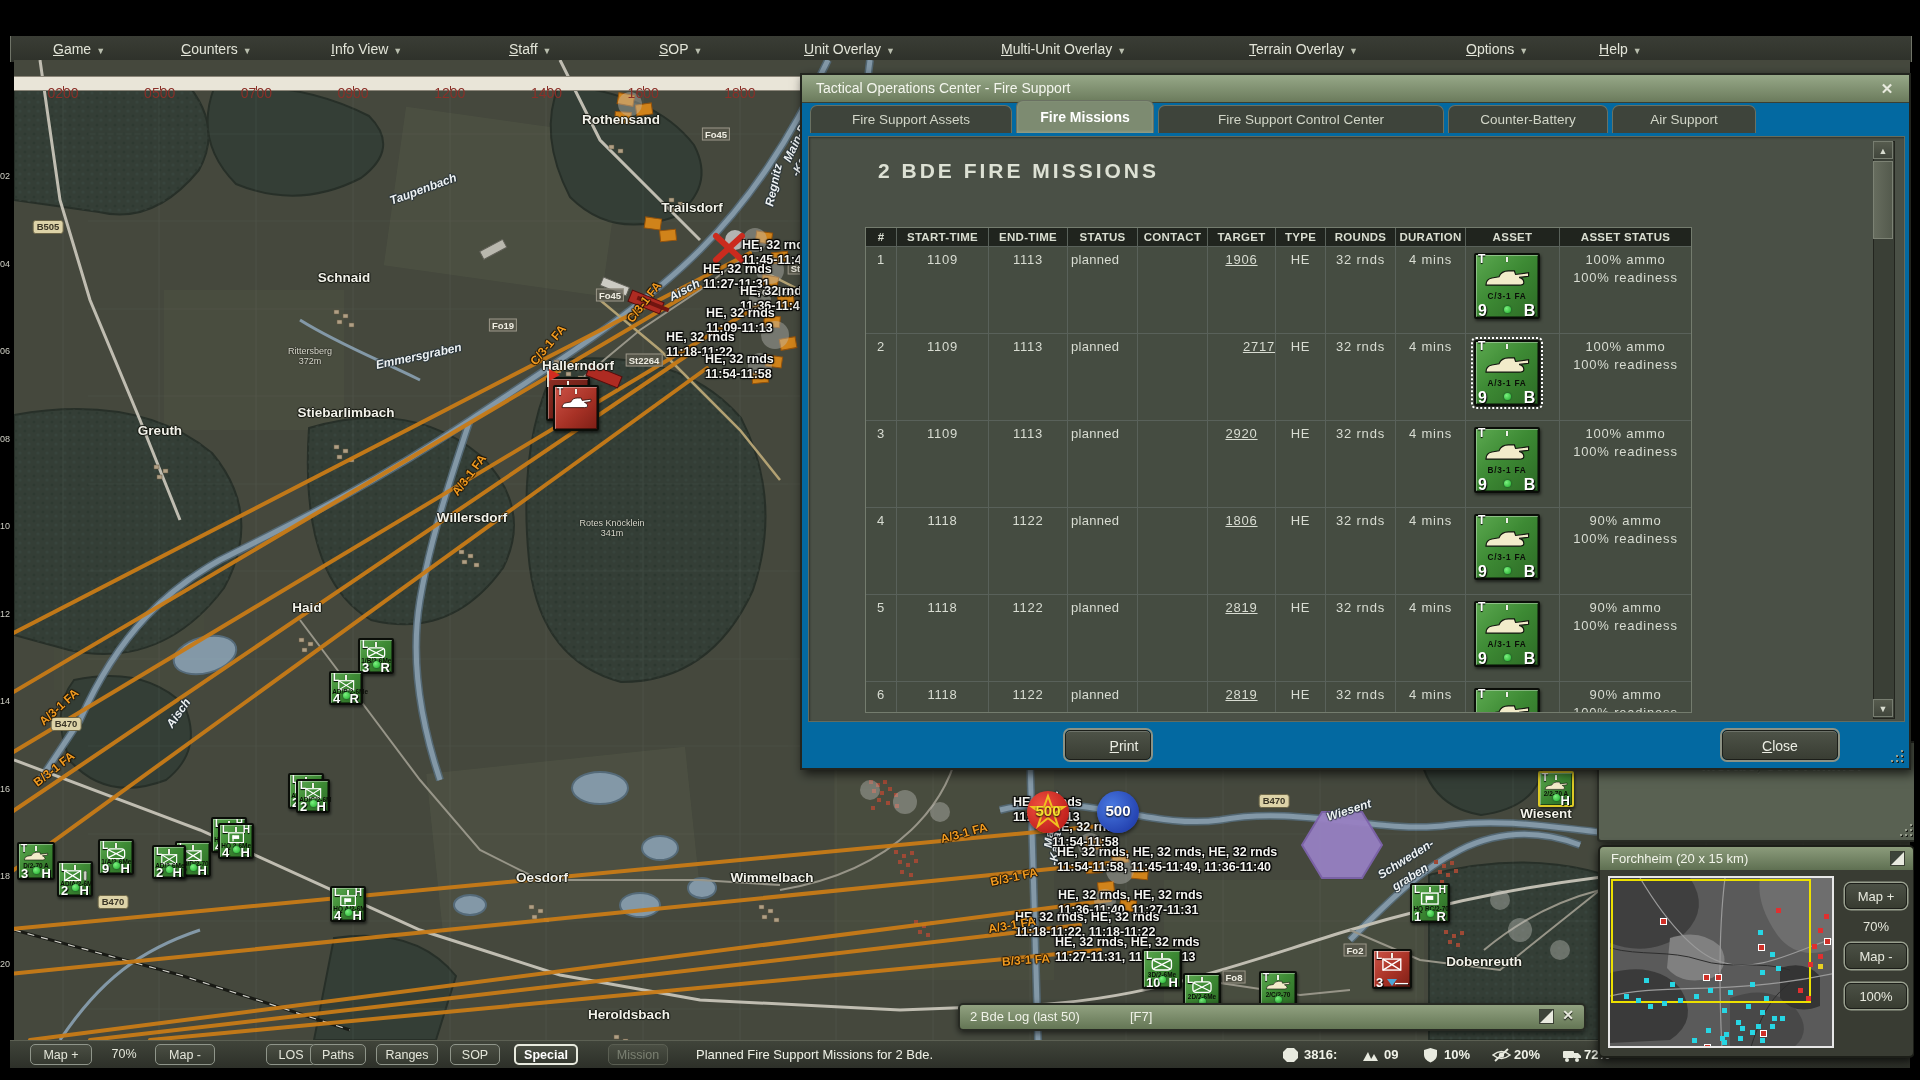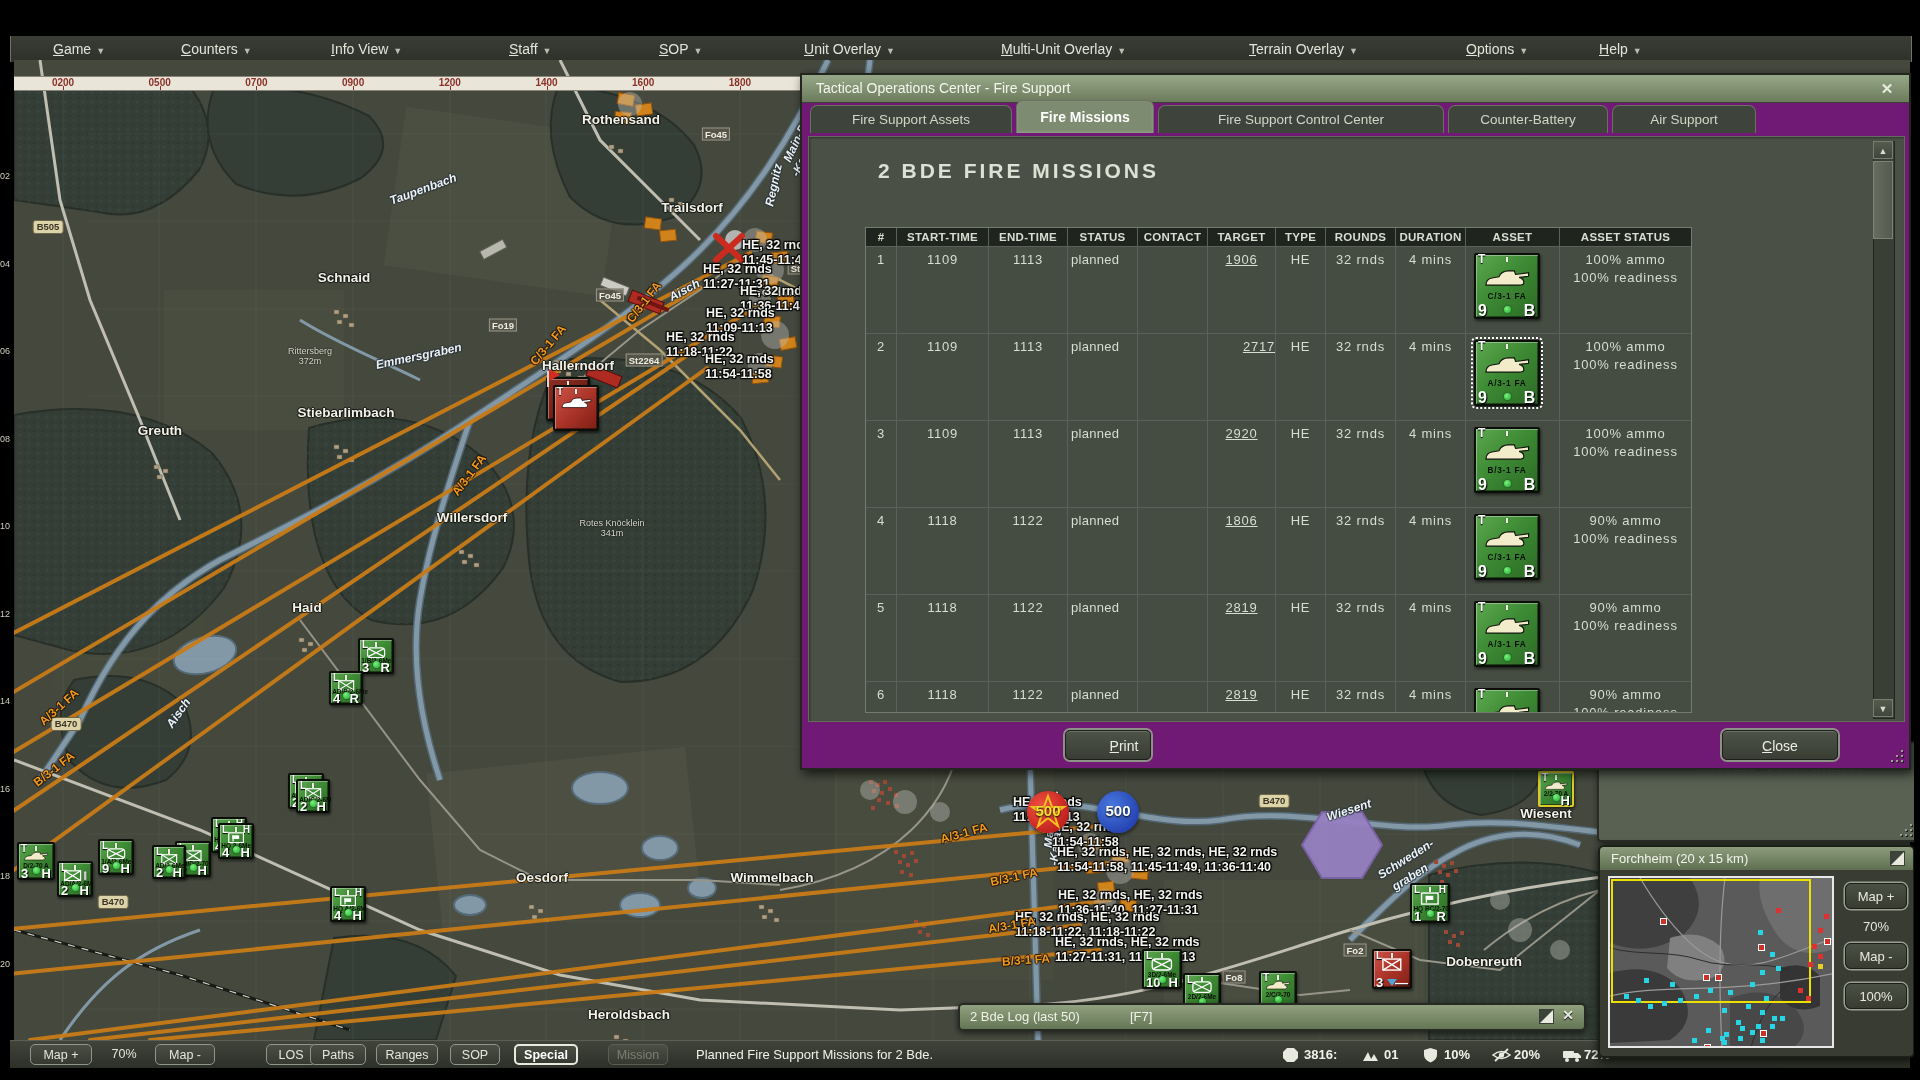--- a/index.html
+++ b/index.html
@@ -12,21 +12,21 @@
     color:#e6e6da;font-size:13px;line-height:22px;padding-left:12px;box-sizing:border-box;}
   #menubar{left:10px;top:36px;width:1900px;height:26px;
     background:linear-gradient(#3a3d35,#2e312a);border-left:1px solid #707468;border-right:1px solid #707468;
     color:#e2e4d8;font-size:14px;}
   .menu-item{position:absolute;top:0;height:26px;line-height:26px;color:#e2e4d8;cursor:default;}
   .menu-item .arr{font-size:9px;color:#b9beae;margin-left:5px;}
   .menu-item u{text-decoration:underline;}
   
   #map{left:14px;top:60px;width:1896px;height:980px;background:#4d5145;overflow:hidden;}
   #ruler{position:absolute;left:0;top:16px;width:1896px;height:13px;background:#e9e5d8;border-top:1px solid #8a8578;border-bottom:1px solid #8a8578;}
-  .ruler-num{position:absolute;top:0px;font-weight:bold;font-size:10px;color:#8a2f28;transform:translateX(-50%);}
+  .ruler-num{position:absolute;top:8px;font-weight:normal;font-size:14px;color:#8a2f28;transform:translateX(-50%);}
   .row-num{position:absolute;left:0px;width:13px;text-align:left;font-size:9px;color:#cfcfc4;}
   .town{position:absolute;font-weight:bold;font-size:13.5px;color:#f2f2ea;transform:translate(-50%,-50%);white-space:nowrap;
     text-shadow:-1px 0 1px #14160f,1px 0 1px #14160f,0 -1px 1px #14160f,0 1px 1px #14160f;}
   .elev{position:absolute;font-size:9px;color:#d9d9cc;transform:translate(-50%,-50%);text-align:center;line-height:10px;
     text-shadow:0 0 2px #000;white-space:pre;}
   .river-label{position:absolute;font-style:italic;font-weight:bold;font-size:12px;color:#eef2f2;white-space:nowrap;
     text-shadow:-1px 0 1px #26323a,1px 0 1px #26323a,0 -1px 1px #26323a,0 1px 1px #26323a;}
   .road-badge{position:absolute;font-weight:bold;font-size:9.5px;color:#3a3526;background:#ddd3a8;border:1px solid #6d6648;
     border-radius:3px;padding:0 3px;line-height:12px;transform:translate(-50%,-50%);}
   .road-plain{position:absolute;font-weight:bold;font-size:9.5px;color:#efede2;background:rgba(90,88,76,.75);
@@ -50,21 +50,21 @@
   .ctr .nm{position:absolute;bottom:26%;left:0;right:0;text-align:center;font-weight:bold;font-size:7px;color:#0b0e08;white-space:nowrap;transform:scale(.92);}
   .ctr .bl{position:absolute;bottom:-3px;left:2px;font-weight:bold;font-size:13px;color:#fff;text-shadow:1px 1px 1px #000;}
   .ctr .br{position:absolute;bottom:-3px;right:2px;font-weight:bold;font-size:13px;color:#fff;text-shadow:1px 1px 1px #000;}
   .ctr .dot{position:absolute;bottom:4px;left:50%;width:7px;height:7px;margin-left:-3.5px;border-radius:50%;
     background:radial-gradient(circle at 35% 35%,#7bf07f,#1fae2c);box-shadow:0 0 2px #042;}
   .ctr .plt{position:absolute;bottom:1px;left:50%;margin-left:-5px;width:0;height:0;
     border-left:5px solid transparent;border-right:5px solid transparent;border-top:7px solid #4da6d8;}
   .flagpole{position:absolute;width:2px;height:16px;background:#d8d8d0;}
   .flagtri{position:absolute;width:0;height:0;border-top:6px solid transparent;border-bottom:6px solid transparent;border-left:11px solid #d42b20;}
   
-  #dlg{left:800px;top:73px;width:1107px;height:693px;background:#701a75;border:2px solid #23251f;
+  #dlg{left:800px;top:73px;width:1107px;height:693px;background:#0369a1;border:2px solid #23251f;
     box-shadow:3px 4px 10px rgba(0,0,0,.7);z-index:50;}
   #dlg-title{position:absolute;left:0;top:0;right:0;height:27px;
     background:linear-gradient(#97a888,#6b7b5c);color:#f4f6ee;font-size:14px;line-height:27px;padding-left:14px;
     border-bottom:1px solid #3a4034;}
   #dlg-close{position:absolute;right:12px;top:4px;width:20px;height:20px;color:#e8eade;font-size:15px;font-weight:bold;
     text-align:center;line-height:20px;cursor:default;}
   .tab{position:absolute;top:30px;height:28px;background:#3e443b;border:1px solid #6a7162;border-bottom:none;
     border-radius:7px 7px 0 0;color:#d2d6c8;font-size:13.5px;text-align:center;line-height:28px;box-sizing:border-box;}
   .tab.active{top:25px;height:33px;background:#7d8b71;color:#ffffff;font-weight:bold;font-size:14px;line-height:33px;
     box-shadow:0 -1px 3px rgba(255,255,255,.2) inset;}
@@ -1069,21 +1069,21 @@
     <div id="tb-status">Planned Fire Support Missions for 2 Bde.</div>
     <div id="tb-counters">
         <div class="tb-cnt-ico" style="left: 1272px;"><svg width="17" height="16">
             <path d="M5,1 h7 l4,4 v6 l-4,4 h-7 l-4,-4 v-6 Z" fill="#e8eadf"></path>
           </svg></div>
         <div class="tb-cnt-val" style="left: 1294px;">3816:</div>
         <div class="tb-cnt-ico" style="left: 1352px;"><svg width="17" height="16">
             <path d="M1,14 L6,5 L10,14 Z" fill="#e8eadf"></path>
             <path d="M8,14 L12,7 L16,14 Z" fill="#e8eadf"></path>
           </svg></div>
-        <div class="tb-cnt-val" style="left: 1374px;">01</div>
+        <div class="tb-cnt-val" style="left: 1374px;">09</div>
         <div class="tb-cnt-ico" style="left: 1412px;"><svg width="17" height="16">
             <path d="M8.5,1 L15,3 V8 Q15,13 8.5,15.5 Q2,13 2,8 V3 Z" fill="#e8eadf"></path>
           </svg></div>
         <div class="tb-cnt-val" style="left: 1434px;">10%</div>
         <div class="tb-cnt-ico" style="left: 1482px;"><svg width="19" height="16">
             <path d="M1,8 Q9.5,1 18,8 Q9.5,15 1,8 Z" fill="none" stroke="#e8eadf" stroke-width="1.6"></path>
             <circle cx="9.5" cy="8" r="2.6" fill="#e8eadf"></circle>
             <path d="M3,14 L16,2" stroke="#e8eadf" stroke-width="1.8"></path>
           </svg></div>
         <div class="tb-cnt-val" style="left: 1504px;">20%</div>

